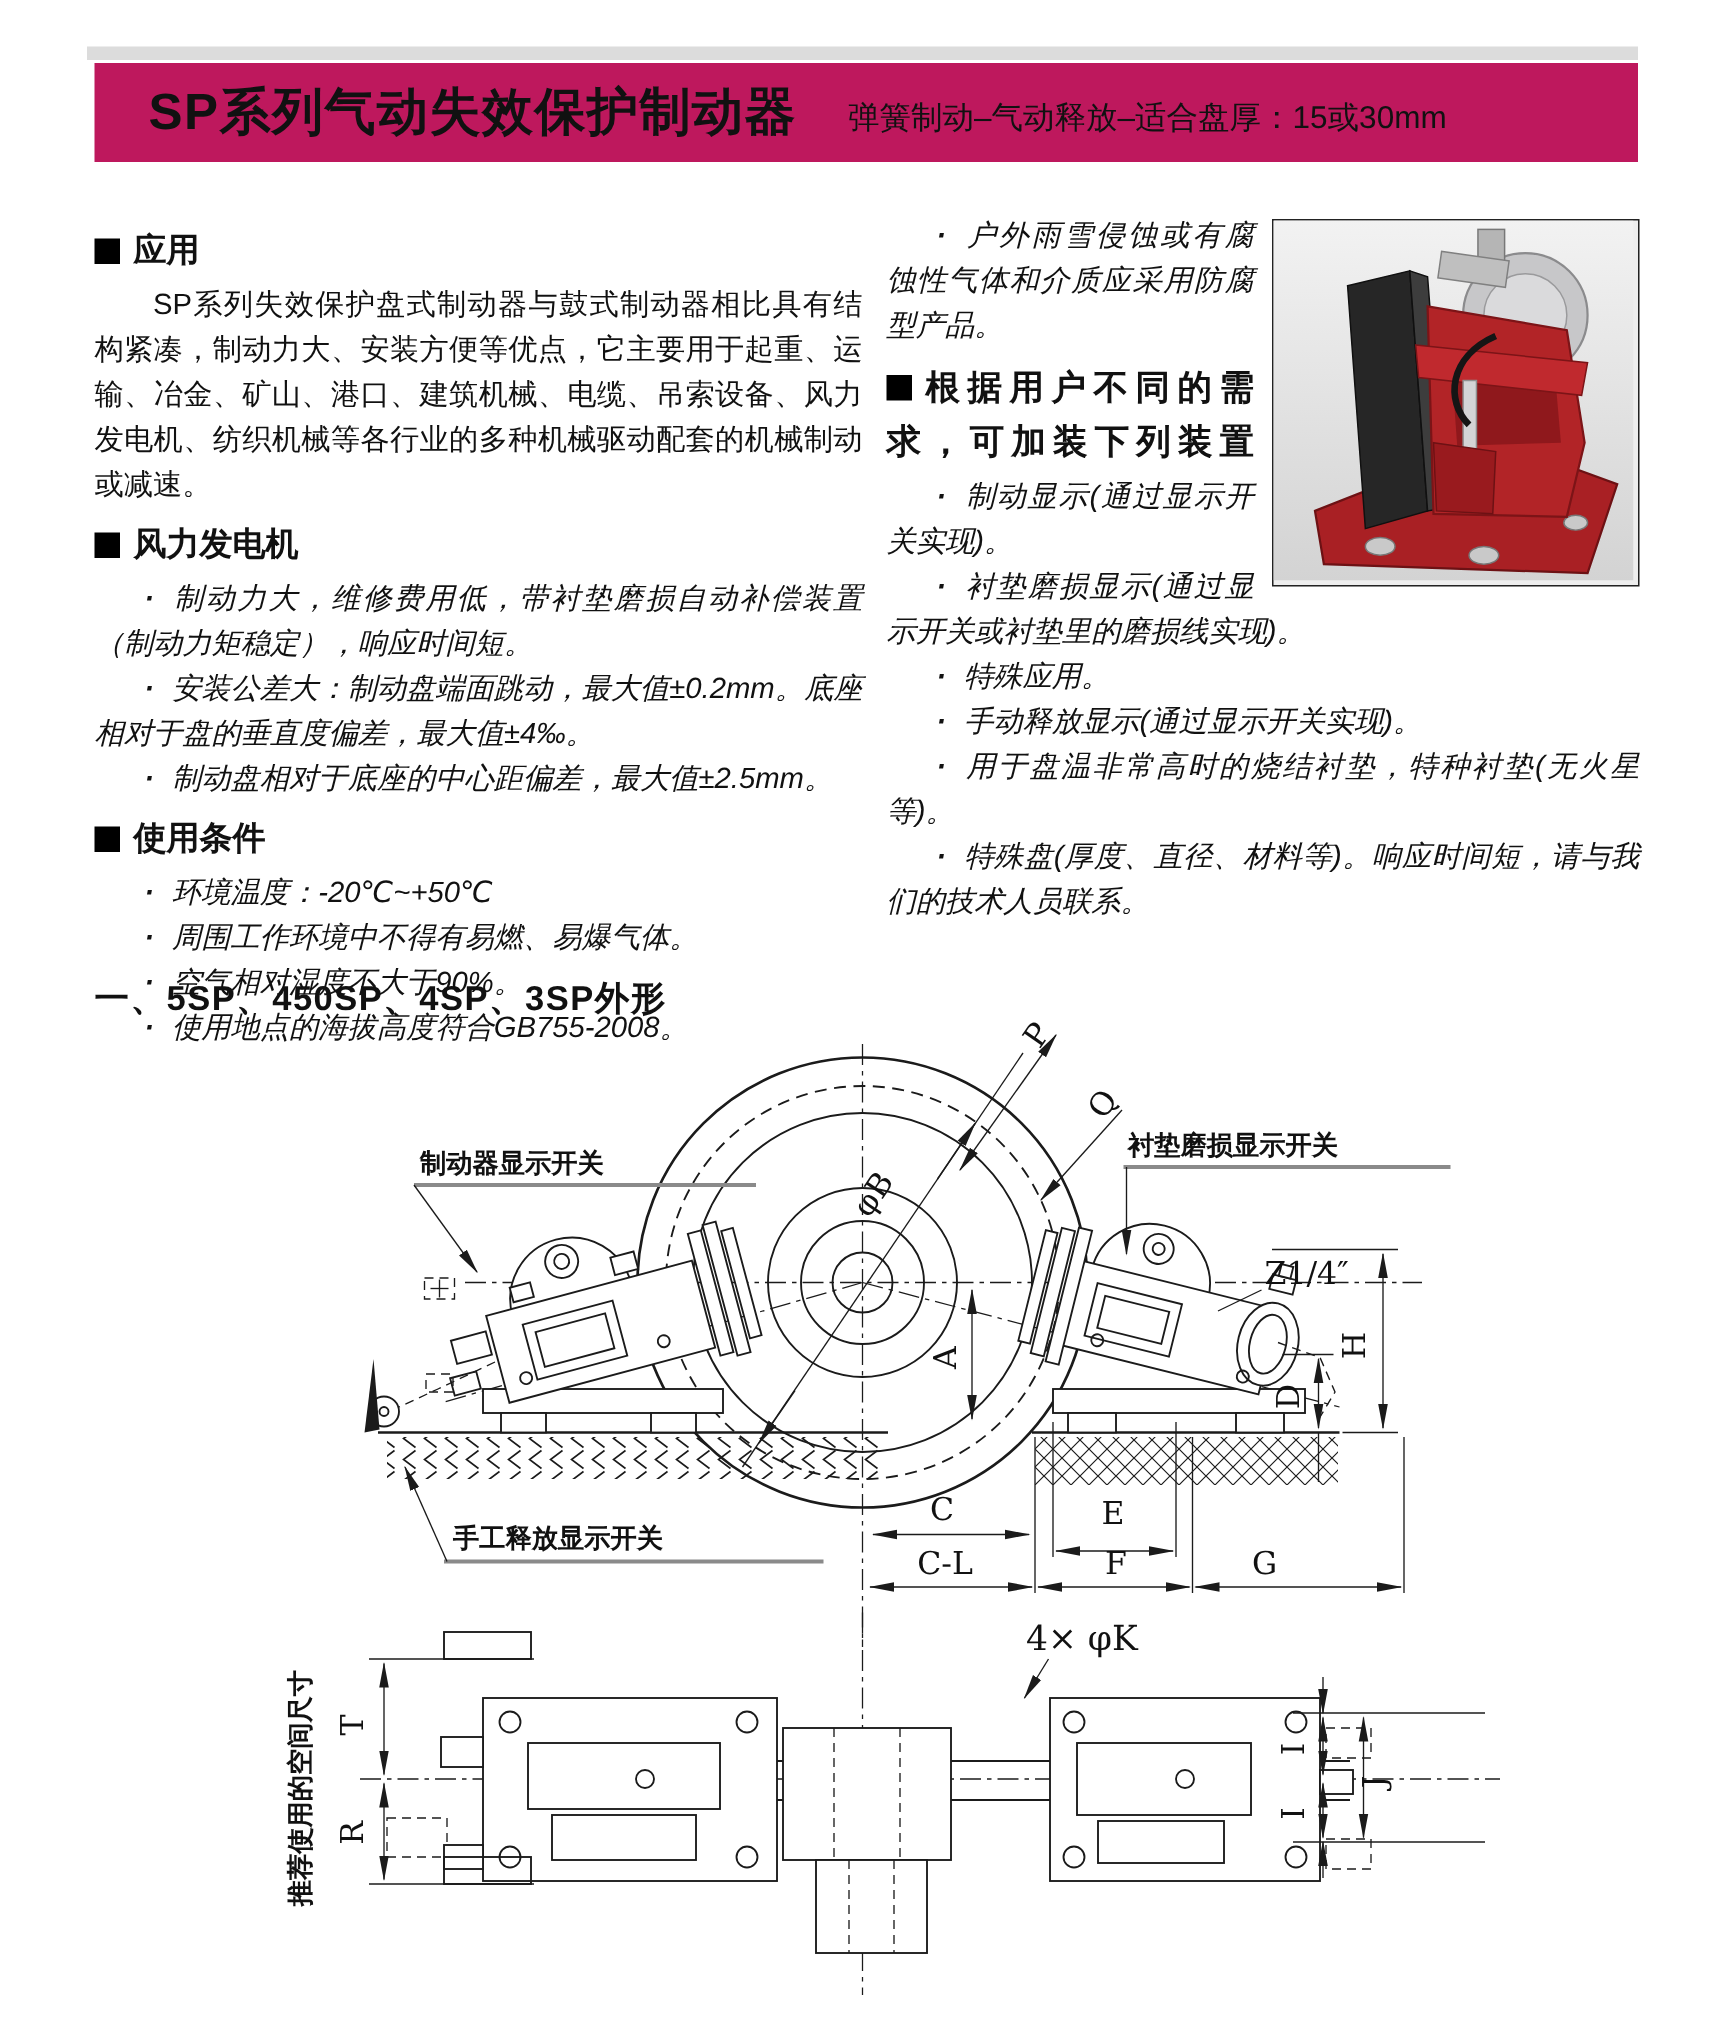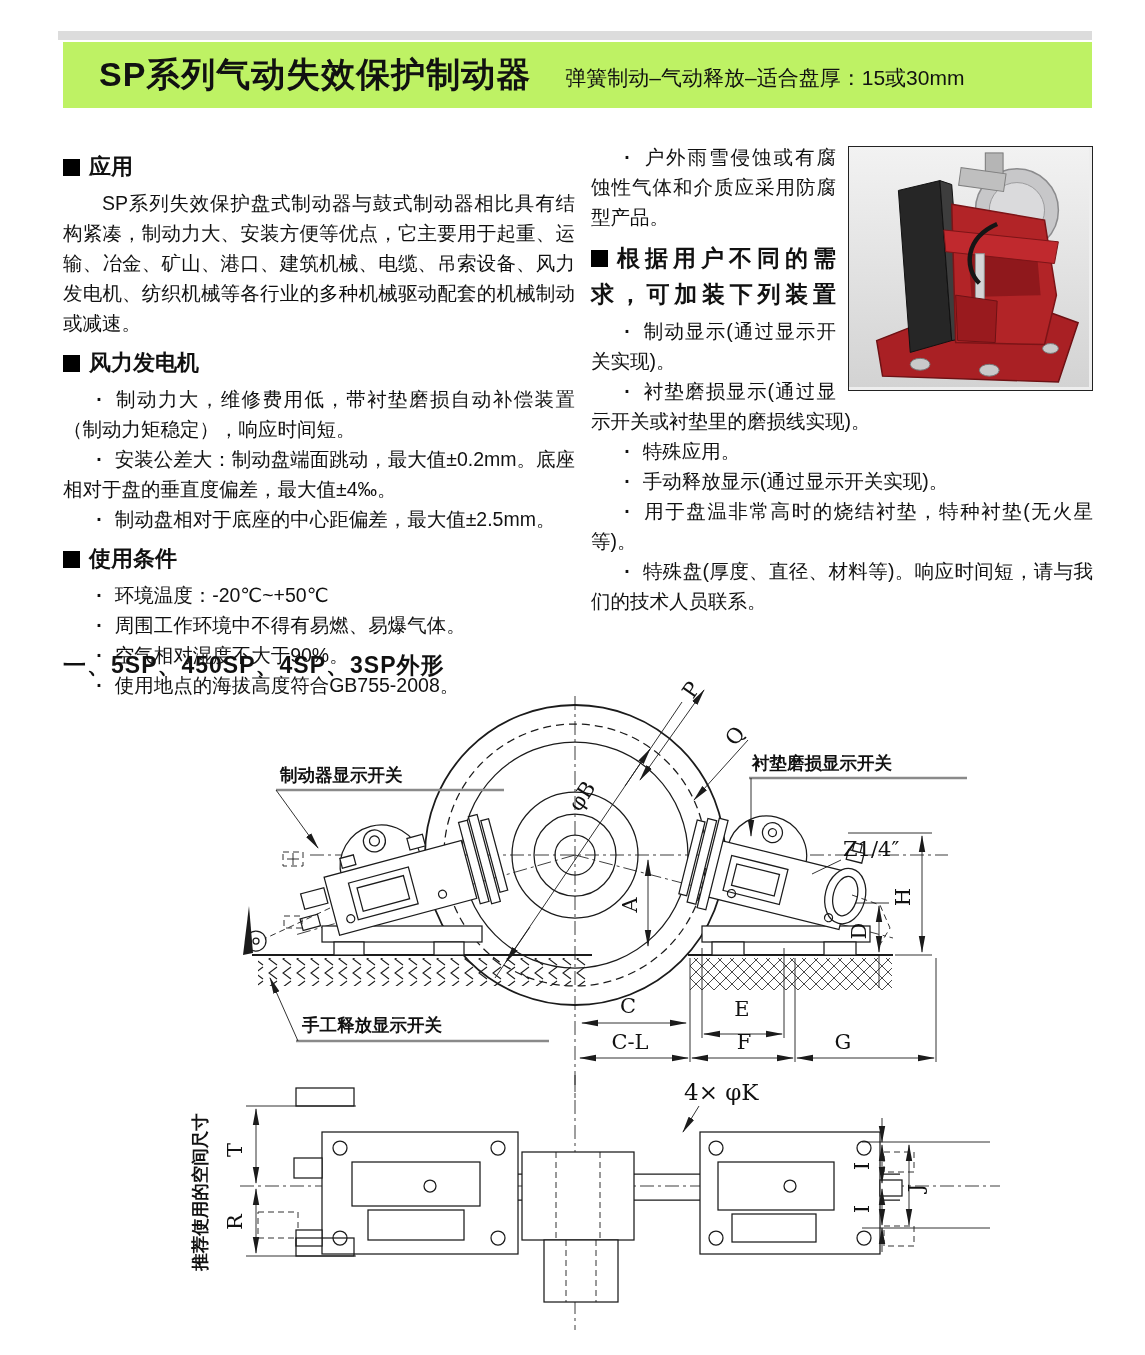--- a/index.html
+++ b/index.html
@@ -1,30 +1,30 @@
 <!DOCTYPE html>
 <html><head>
 <meta charset="utf-8">
 <style>
   html,body{margin:0;padding:0;background:#fff;}
   .page{position:relative;width:1145px;height:1355px;background:#fff;overflow:hidden;
         font-family:"Liberation Sans","DejaVu Sans",sans-serif;color:#111;}
   .topstrip{position:absolute;left:58px;top:31px;width:1034px;height:9px;background:#dcdcdc;}
-  .header{position:absolute;left:63px;top:42px;width:1029px;height:66px;background:#bef264;
+  .header{position:absolute;left:63px;top:42px;width:1029px;height:66px;background:#be185d;
           display:flex;align-items:center;}
   .header .title{font-size:34px;font-weight:bold;letter-spacing:1px;margin-left:36px;white-space:nowrap;}
   .header .subtitle{font-size:21px;font-weight:normal;margin-left:34px;margin-top:6px;white-space:nowrap;}
   .cols{position:absolute;left:63px;top:142px;width:1030px;display:flex;gap:16px;}
   .colL{width:512px;}
   .colR{flex:1;min-width:0;}
   h2.sec{display:flex;align-items:center;font-size:22px;font-weight:bold;margin:10px 0 6px 0;}
   .sq{display:inline-block;width:17px;height:17px;background:#000;margin-right:9px;flex:0 0 auto;}
   p.body,li.blt{font-size:19.5px;line-height:30px;text-align:justify;margin:0;}
   p.body{text-indent:2em;}
-  ul.blist{list-style:none;margin:0;padding:0;}
+  ul.blist{list-style:none;margin:0;padding:0;font-style:italic;}
   li.blt{text-indent:1.7em;}
   li.blt .dot{font-weight:bold;padding-right:12px;}
   .photo{float:right;width:243px;height:243px;border:1.5px solid #222;margin:4px 0 10px 12px;background:#eee;}
   h3.opts{font-size:23px;font-weight:bold;line-height:36px;margin:8px 0 4px 0;
           text-align:justify;text-align-last:justify;}
   h3.opts .sq{vertical-align:-1px;margin-right:4px;}
   .secTitle{position:absolute;left:63px;top:650px;font-size:23px;font-weight:bold;letter-spacing:1px;}
   .drawing{position:absolute;left:0;top:680px;width:1145px;height:675px;}
   
   .ln{stroke:#1b1b1b;fill:none;stroke-width:1.25;}

